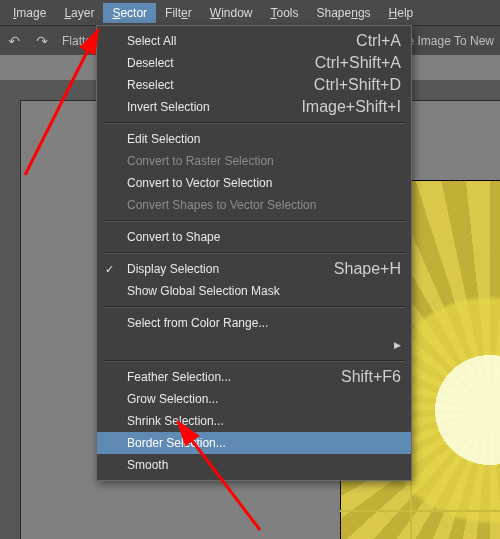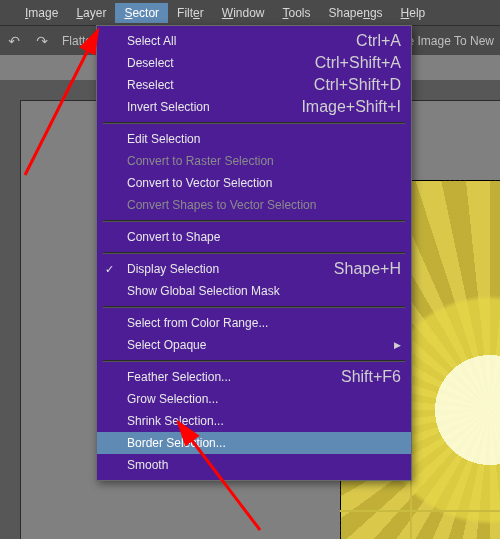--- a/index.html
+++ b/index.html
@@ -1,16 +1,16 @@
 <!DOCTYPE html>
 <html><head>
 <meta charset="utf-8">
 <style>
   html,body{margin:0;padding:0;width:500px;height:539px;overflow:hidden;background:#808080;font-family:"Segoe UI",Arial,sans-serif;font-size:12px;color:#d8d8d8}
-  .menubar{position:absolute;left:0;top:0;right:0;height:25px;background:#4a4a4a;display:flex;align-items:center;padding-left:16px}
+  .menubar{position:absolute;left:0;top:0;right:0;height:25px;background:#4a4a4a;display:flex;align-items:center;padding-left:4px}
   .menubar .mitem{padding:3px 9px;cursor:default}
   .menubar .mitem.open{background:#5f8ab3;color:#fff}
   .mitem span.u{text-decoration:underline}
   .toolbar{position:absolute;left:0;top:25px;right:0;height:30px;background:#4a4a4a;border-top:1px solid #2f2f2f;display:flex;align-items:center;color:#bfbfbf}
   .tbtn{width:24px;text-align:center;font-size:14px;padding:2px 2px}
   .tlabel{padding:0 6px;font-size:12px}
   .tlabel.right{margin-left:auto;padding-right:6px;white-space:nowrap}
   .canvas{position:absolute;left:0;right:0;top:55px;bottom:0;background:#808080}
   .ruler-h{position:absolute;left:20px;right:0;top:25px;height:20px;background:#575757;border-bottom:1px solid #2b2b2b}
   .ruler-v{position:absolute;left:0;top:45px;width:20px;bottom:0;background:#575757;border-right:1px solid #2b2b2b}
@@ -19,21 +19,21 @@
   .art{position:absolute;left:320px;top:80px;width:260px;height:420px;background:#d9c84a;box-shadow:0 0 0 1px #000 inset}
   .art::before{content:"";position:absolute;inset:0;background:
     radial-gradient(circle at 150px 230px,rgba(255,255,220,.9) 0 55px,rgba(230,215,70,.7) 55px 110px,rgba(0,0,0,0) 115px),
     repeating-conic-gradient(from 0deg at 150px 230px,rgba(120,100,0,.25) 0 6deg,rgba(0,0,0,0) 6deg 12deg);
   }
   .art::after{content:"";position:absolute;inset:0;background:
     linear-gradient(#c9bb3f,#c9bb3f) 0 330px/100% 2px no-repeat,
     linear-gradient(#c9bb3f,#c9bb3f) 70px 0/2px 100% no-repeat;}
   .marquee{position:absolute;inset:0;border:1px dashed #000}
   
-  .dropdown{position:absolute;left:96px;top:25px;width:314px;background:#4c1d95;border:1px solid #6a6a6a;box-shadow:2px 3px 8px rgba(0,0,0,.45);padding:4px 0}
+  .dropdown{position:absolute;left:96px;top:25px;width:314px;background:#404040;border:1px solid #6a6a6a;box-shadow:2px 3px 8px rgba(0,0,0,.45);padding:4px 0}
   .menurow{display:flex;align-items:center;height:22px;padding:0 10px 0 30px;color:#e8e8e8;position:relative}
   .menurow.hover{background:#5f8ab3;color:#fff}
   .menurow.disabled{color:#8b8b8b}
   .menurow .shortcut{margin-left:auto;color:#cfcfcf;font-size:16px}
   .menurow .arrow{margin-left:auto;font-size:9px;color:#cfcfcf}
   .menurow .chk{position:absolute;left:8px;font-size:11px;color:#e8e8e8}
   .sep{height:1px;margin:4px 6px;background:#2a2a2a;border-bottom:1px solid #555}
   
   .arrow-svg{position:absolute;pointer-events:none}
 </style>
@@ -110,21 +110,20 @@
       <span class="shortcut">Shape+H</span>
     </div>
     <div class="menurow">
       <span>Show <span class="u">G</span>lobal Selection Mask</span>
     </div>
     <div class="sep"></div>
     <div class="menurow">
       <span>Select from Color Range...</span>
     </div>
     <div class="menurow">
-      <span>Select <span class="u">O</span>paque</span>
       <span class="arrow">▶</span>
     </div>
     <div class="sep"></div>
     <div class="menurow">
       <span><span class="u">F</span>eather Selection...</span>
       <span class="shortcut">Shift+F6</span>
     </div>
     <div class="menurow">
       <span>Grow Selection...</span>
     </div>

